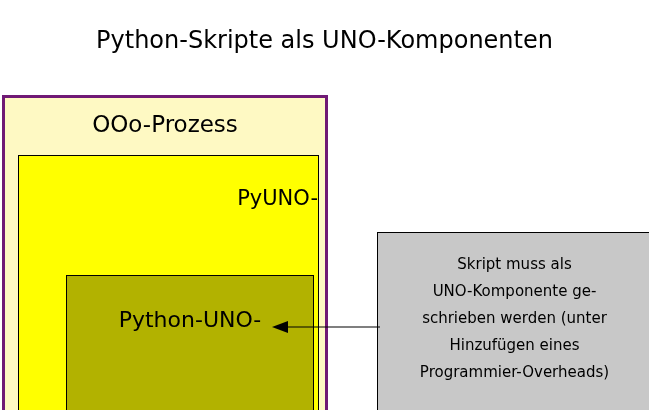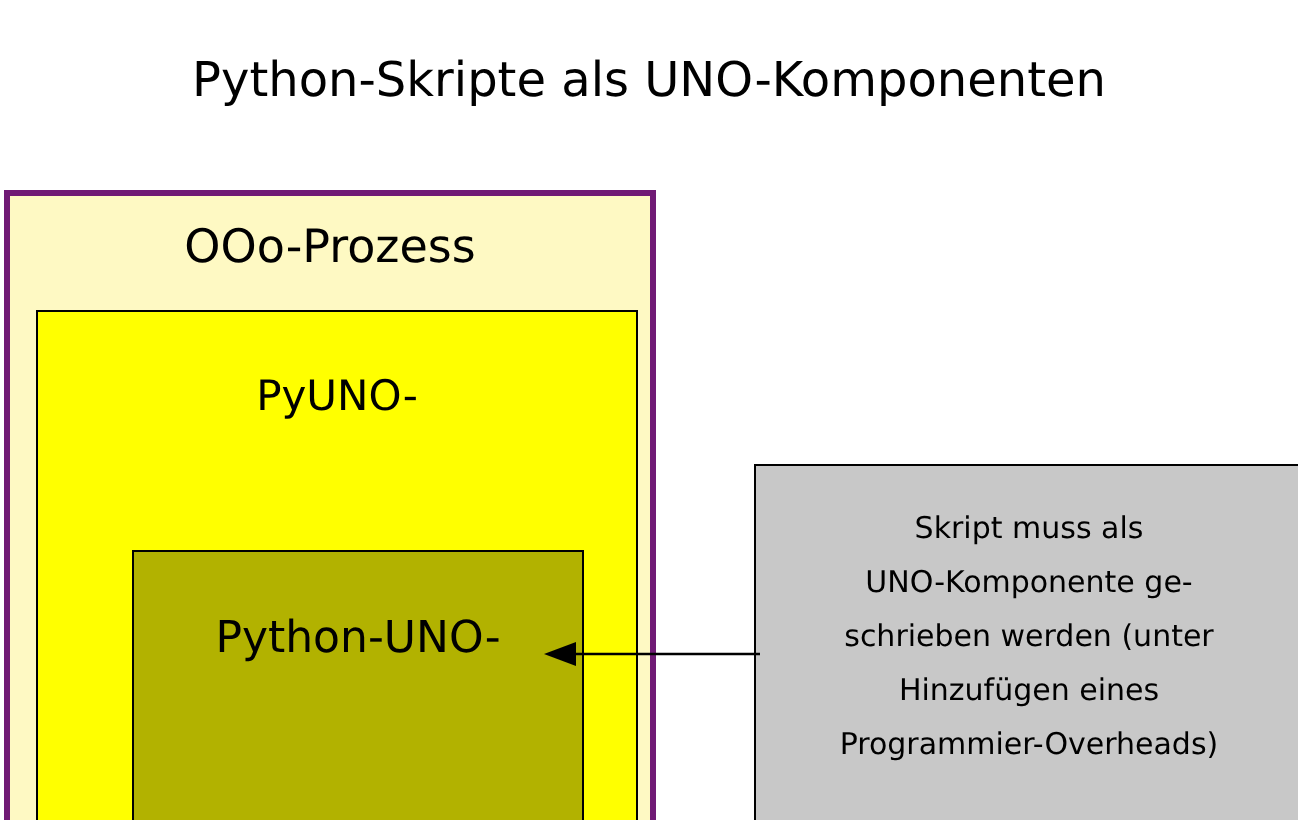--- a/index.html
+++ b/index.html
@@ -67,31 +67,31 @@
     height: 273px;
     background: #ffff00;
     border: 1px solid #000000;
     box-sizing: border-box;
   }
   .box-runtime-label {
     position: absolute;
     left: 0;
     top: 26px;
     width: 100%;
-    text-align: center;
+    text-align: right;
     font-size: 21px;
     line-height: 33px;
   }
 
   
   .box-component {
     position: absolute;
     left: 47px;
     top: 119px;
-    width: 226px;
+    width: 248px;
     height: 136px;
     background: #b2b200;
     border: 1px solid #000000;
     box-sizing: border-box;
     padding-left: 13px;
   }
   .box-component-label {
     position: absolute;
     left: 0;
     top: 24px;

